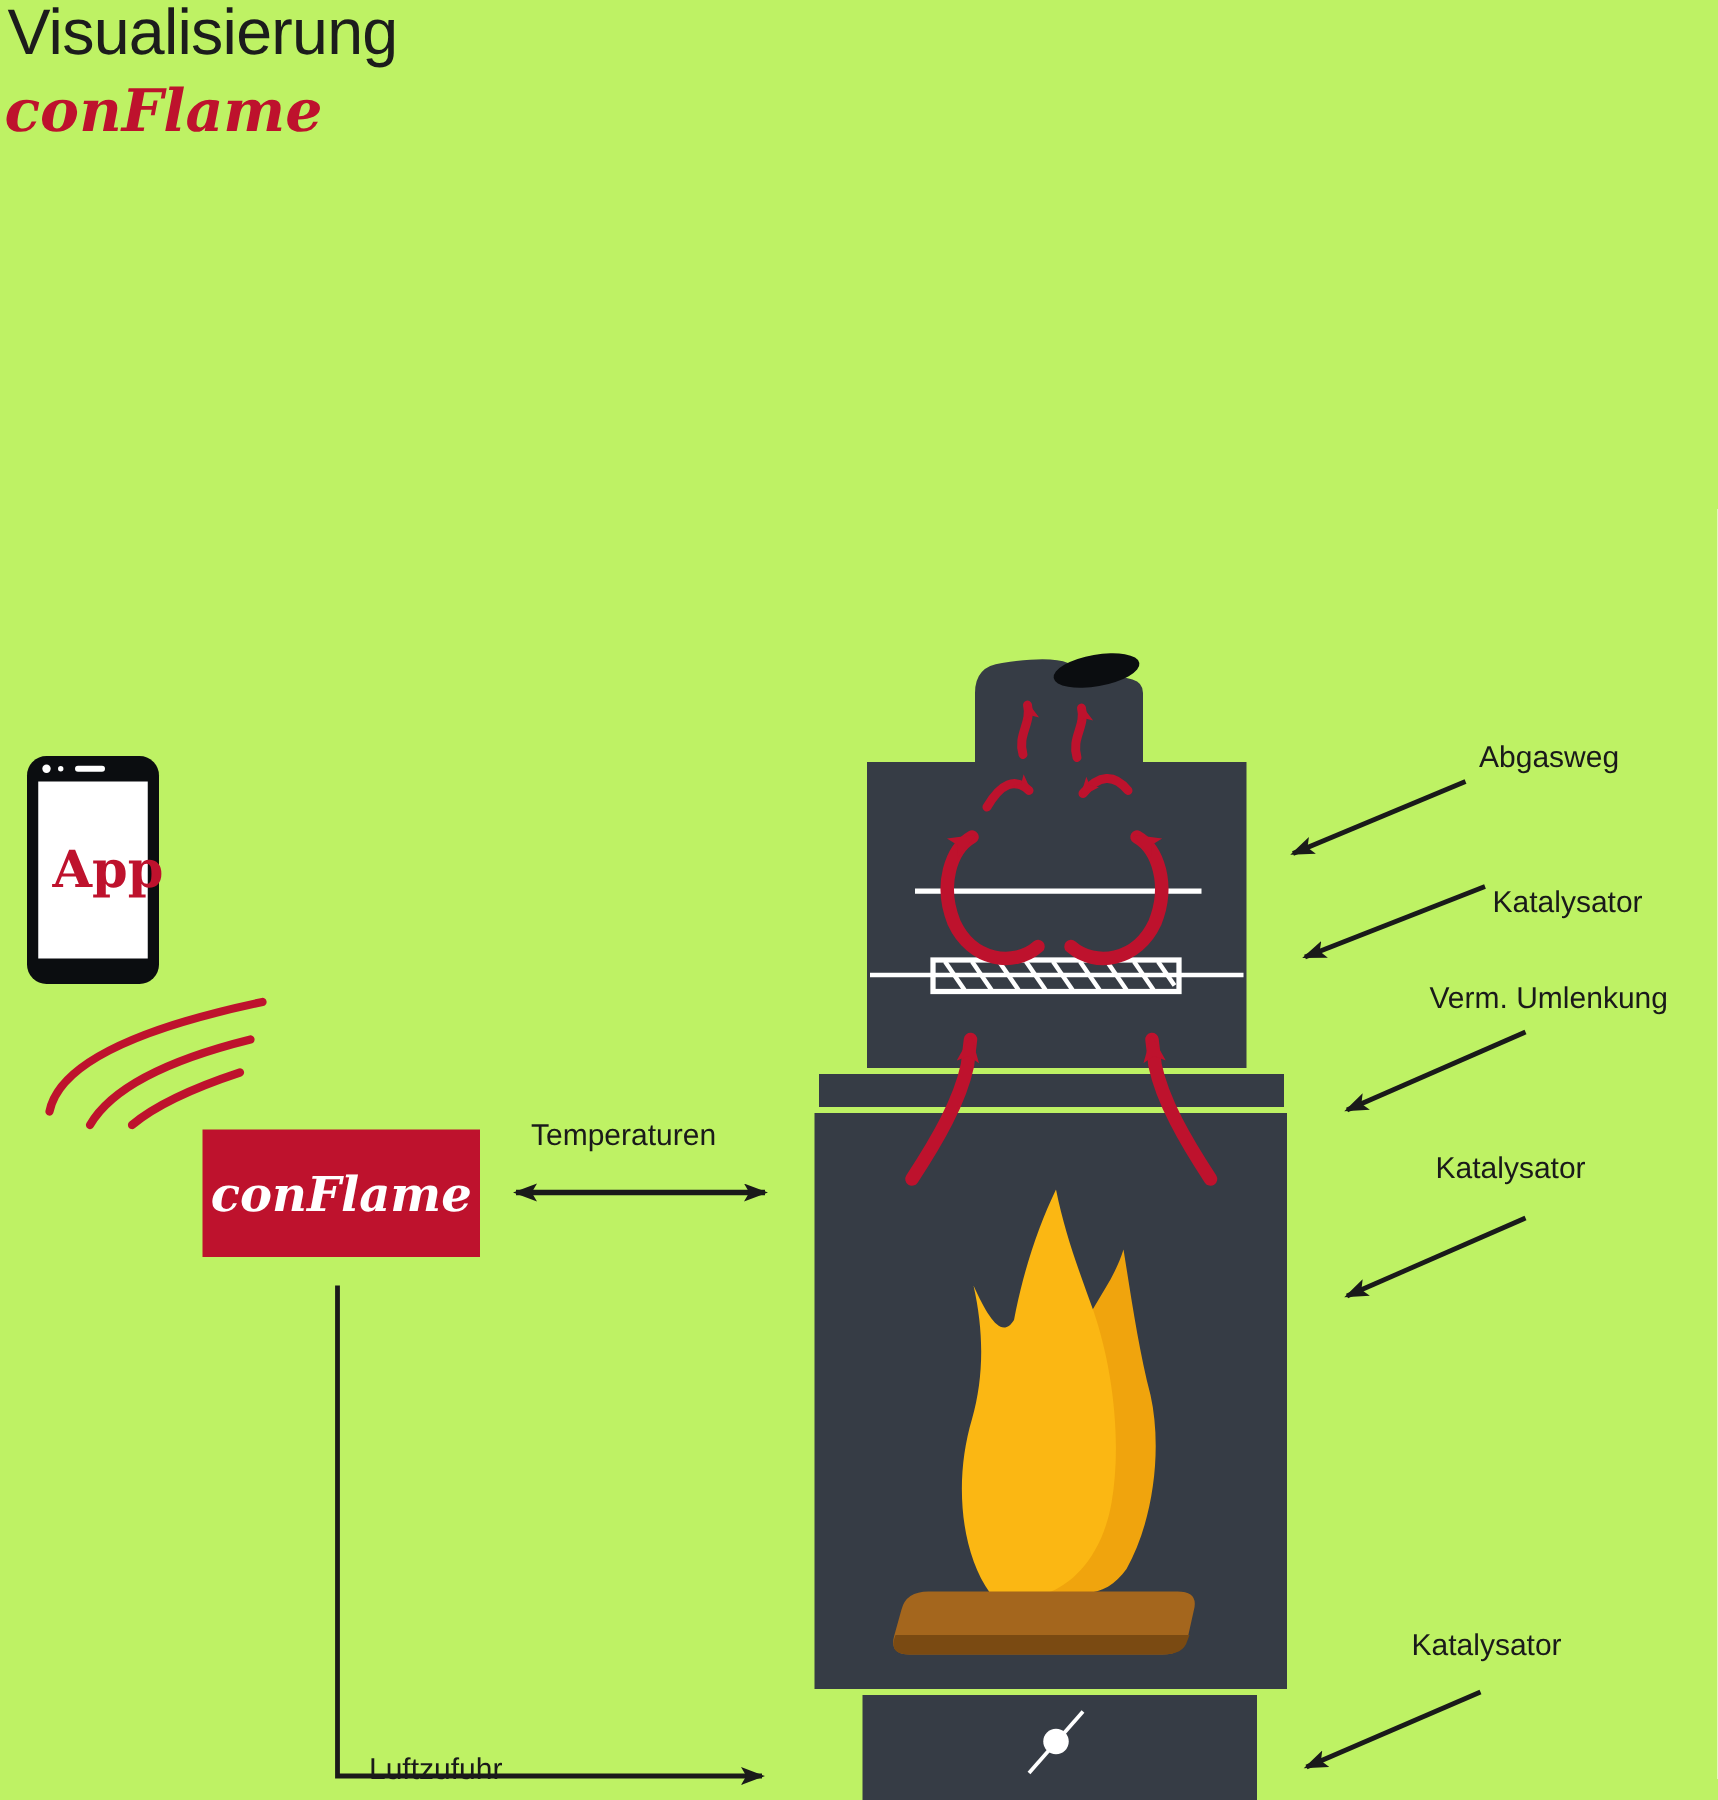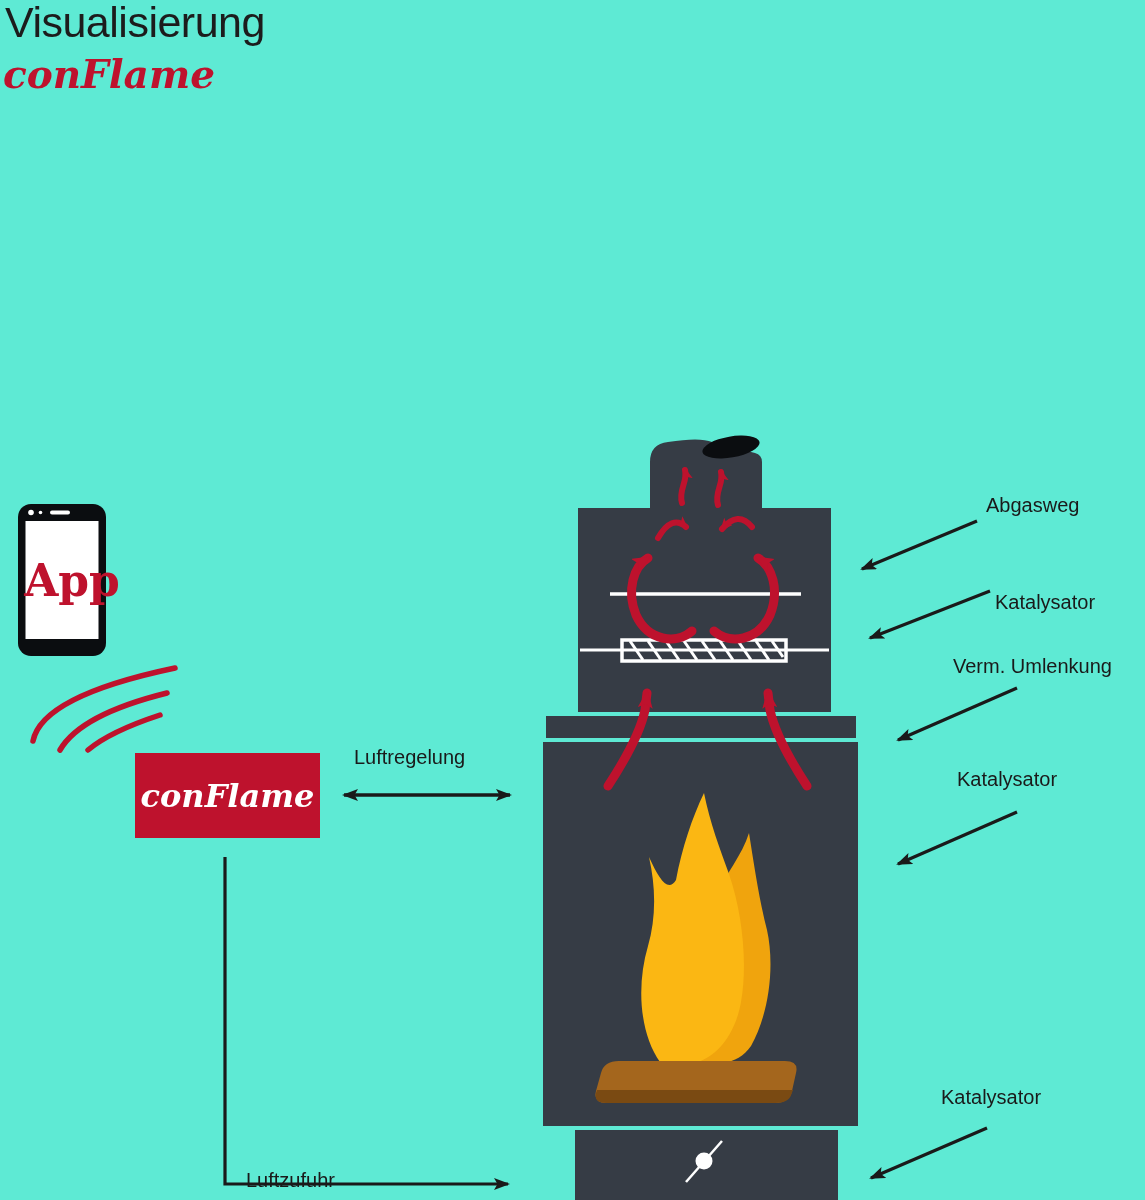--- a/index.html
+++ b/index.html
@@ -1,21 +1,21 @@
 <!DOCTYPE html>
 <html style="--red: #BE122D; --dark: #363C45; --flame: #FBB713; --flame_back: #F0A40D; --wood: #A4661D; --wood_dark: #7A4A12; --ink: #1A1A1A; --black: #0B0D10; --white: #FFFFFF;"><head>
 <meta charset="utf-8">
 <style>
   :root{
     --red:#BE122D; --dark:#363C45; --flame:#FBB713; --flame_back:#F0A40D;
     --wood:#A4661D; --wood_dark:#7A4A12; --ink:#1A1A1A; --black:#0B0D10; --white:#FFFFFF;
   }
   html,body{margin:0;padding:0;background:#fff;}
   .stage{
-    position:relative; width:1145px; height:1200px; background:#5eead4;
+    position:relative; width:1145px; height:1200px; background:#bef264;
     overflow:hidden; font-family:"Liberation Sans",sans-serif; color:var(--ink);
   }
   .page-title{
     position:absolute; left:5px; top:-2px; font-size:43px; font-weight:400;
     letter-spacing:-0.5px; color:#1c1c1c; margin:0; line-height:1.15;
   }
   .brand{
     position:absolute; left:3px; top:53px; font-family:"DejaVu Serif",serif;
     font-style:italic; font-weight:bold; font-size:39px; color:var(--red); line-height:1.1;
   }
@@ -25,21 +25,21 @@
   #lbl-temperaturen{left:354px; top:747px;}
   #lbl-luftzufuhr{left:246px; top:1138px;margin-top:32px;}
   #lbl-abgasweg{left:986px; top:495px;}
   #lbl-katalysator{left:995px; top:592px;}
   #lbl-umlenkung{left:953px; top:656px;}
   #lbl-brennkammer{left:957px; top:769px;}
   #lbl-luftregelung{left:941px; top:1087px;}
   .app-label{
     position:absolute; left:25px; top:521px; width:94px; height:118px;
     display:flex; align-items:center; justify-content:center;
-    font-family:"DejaVu Serif",serif; font-weight:bold; font-size:44px; color:var(--red);
+    font-family:"DejaVu Serif",serif; font-weight:bold; font-size:34px; color:var(--red);
   }
   .conflame-box{
     position:absolute; left:135px; top:753px; width:185px; height:85px;
     background:var(--red); display:flex; align-items:center; justify-content:center;
   }
   .conflame-box span{
     font-family:"DejaVu Serif",serif; font-style:italic; font-weight:bold;
     font-size:32px; color:#fff;
   }
   svg.art{position:absolute; left:0; top:0;}
@@ -161,21 +161,21 @@
       <path class="s-ink" stroke-width="3.2" marker-end="url(#mkB)" d="M987 1128 L871 1178"></path>
     </g>
   </svg>
 
   <div class="app-label">App</div>
 
   <div class="conflame-box">
     <span>conFlame</span>
   </div>
 
-  <div class="lbl" id="lbl-temperaturen">Luftregelung</div>
+  <div class="lbl" id="lbl-temperaturen">Temperaturen</div>
   <div class="lbl" id="lbl-luftzufuhr">Luftzufuhr</div>
   <div class="lbl" id="lbl-abgasweg">Abgasweg</div>
   <div class="lbl" id="lbl-katalysator">Katalysator</div>
   <div class="lbl" id="lbl-umlenkung">Verm. Umlenkung</div>
   <div class="lbl" id="lbl-brennkammer">Katalysator</div>
   <div class="lbl" id="lbl-luftregelung">Katalysator</div>
 
 </div>
 
 </body></html>

